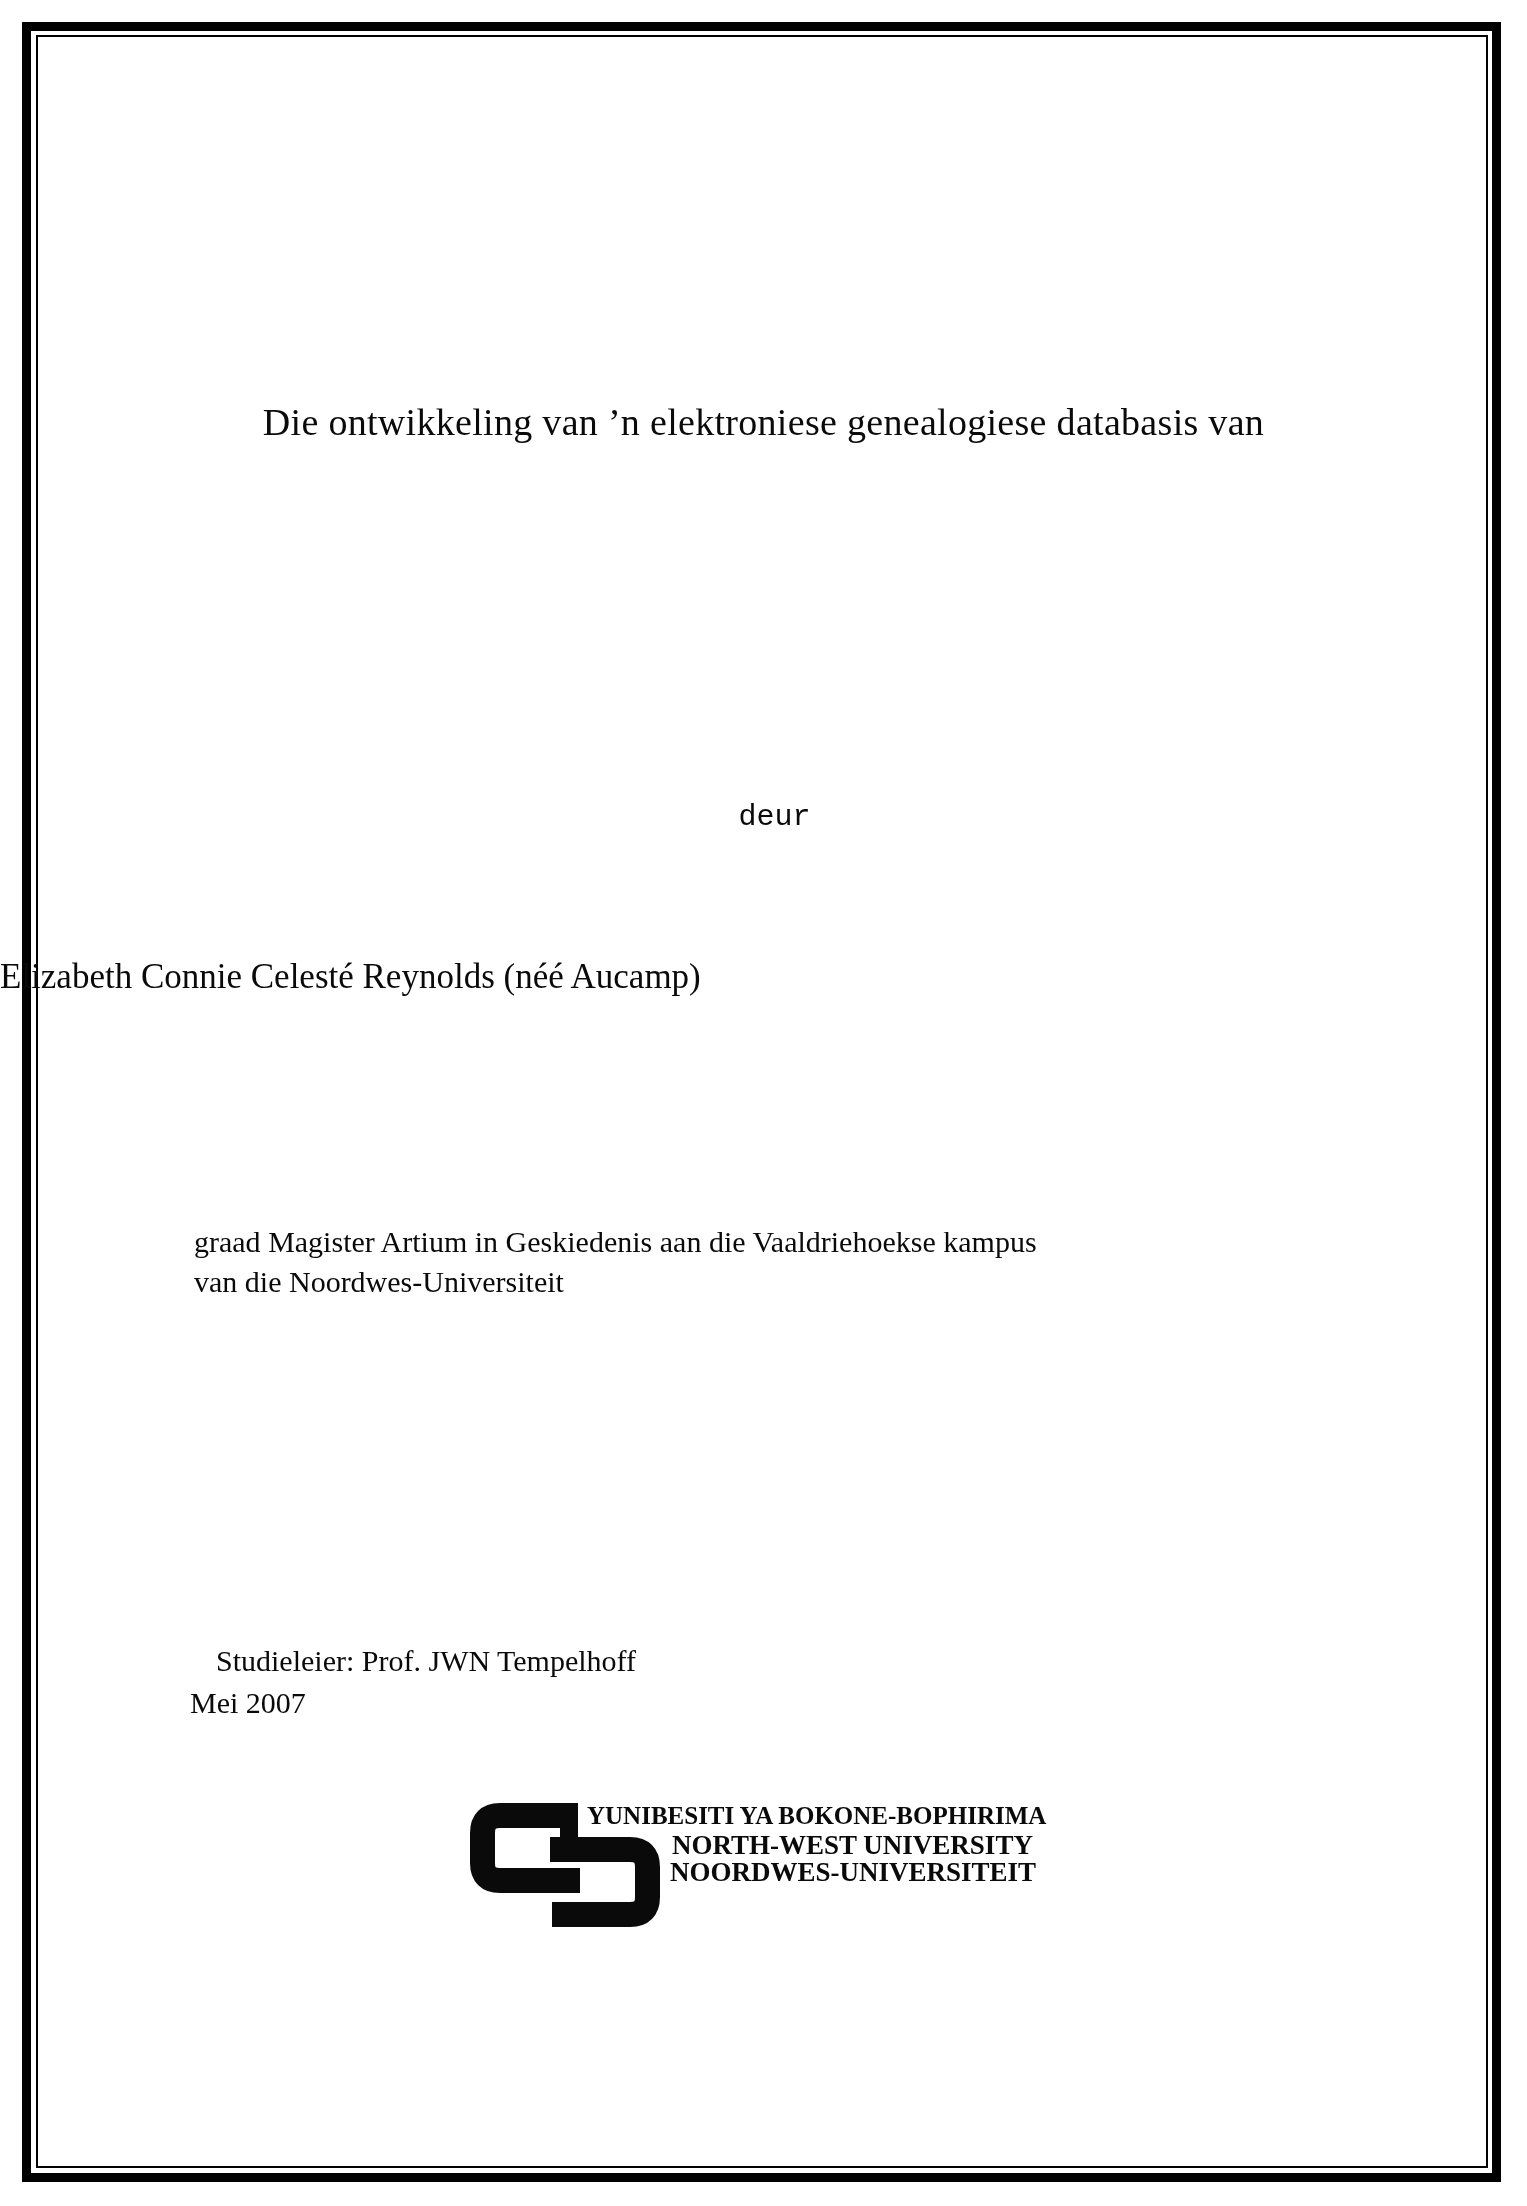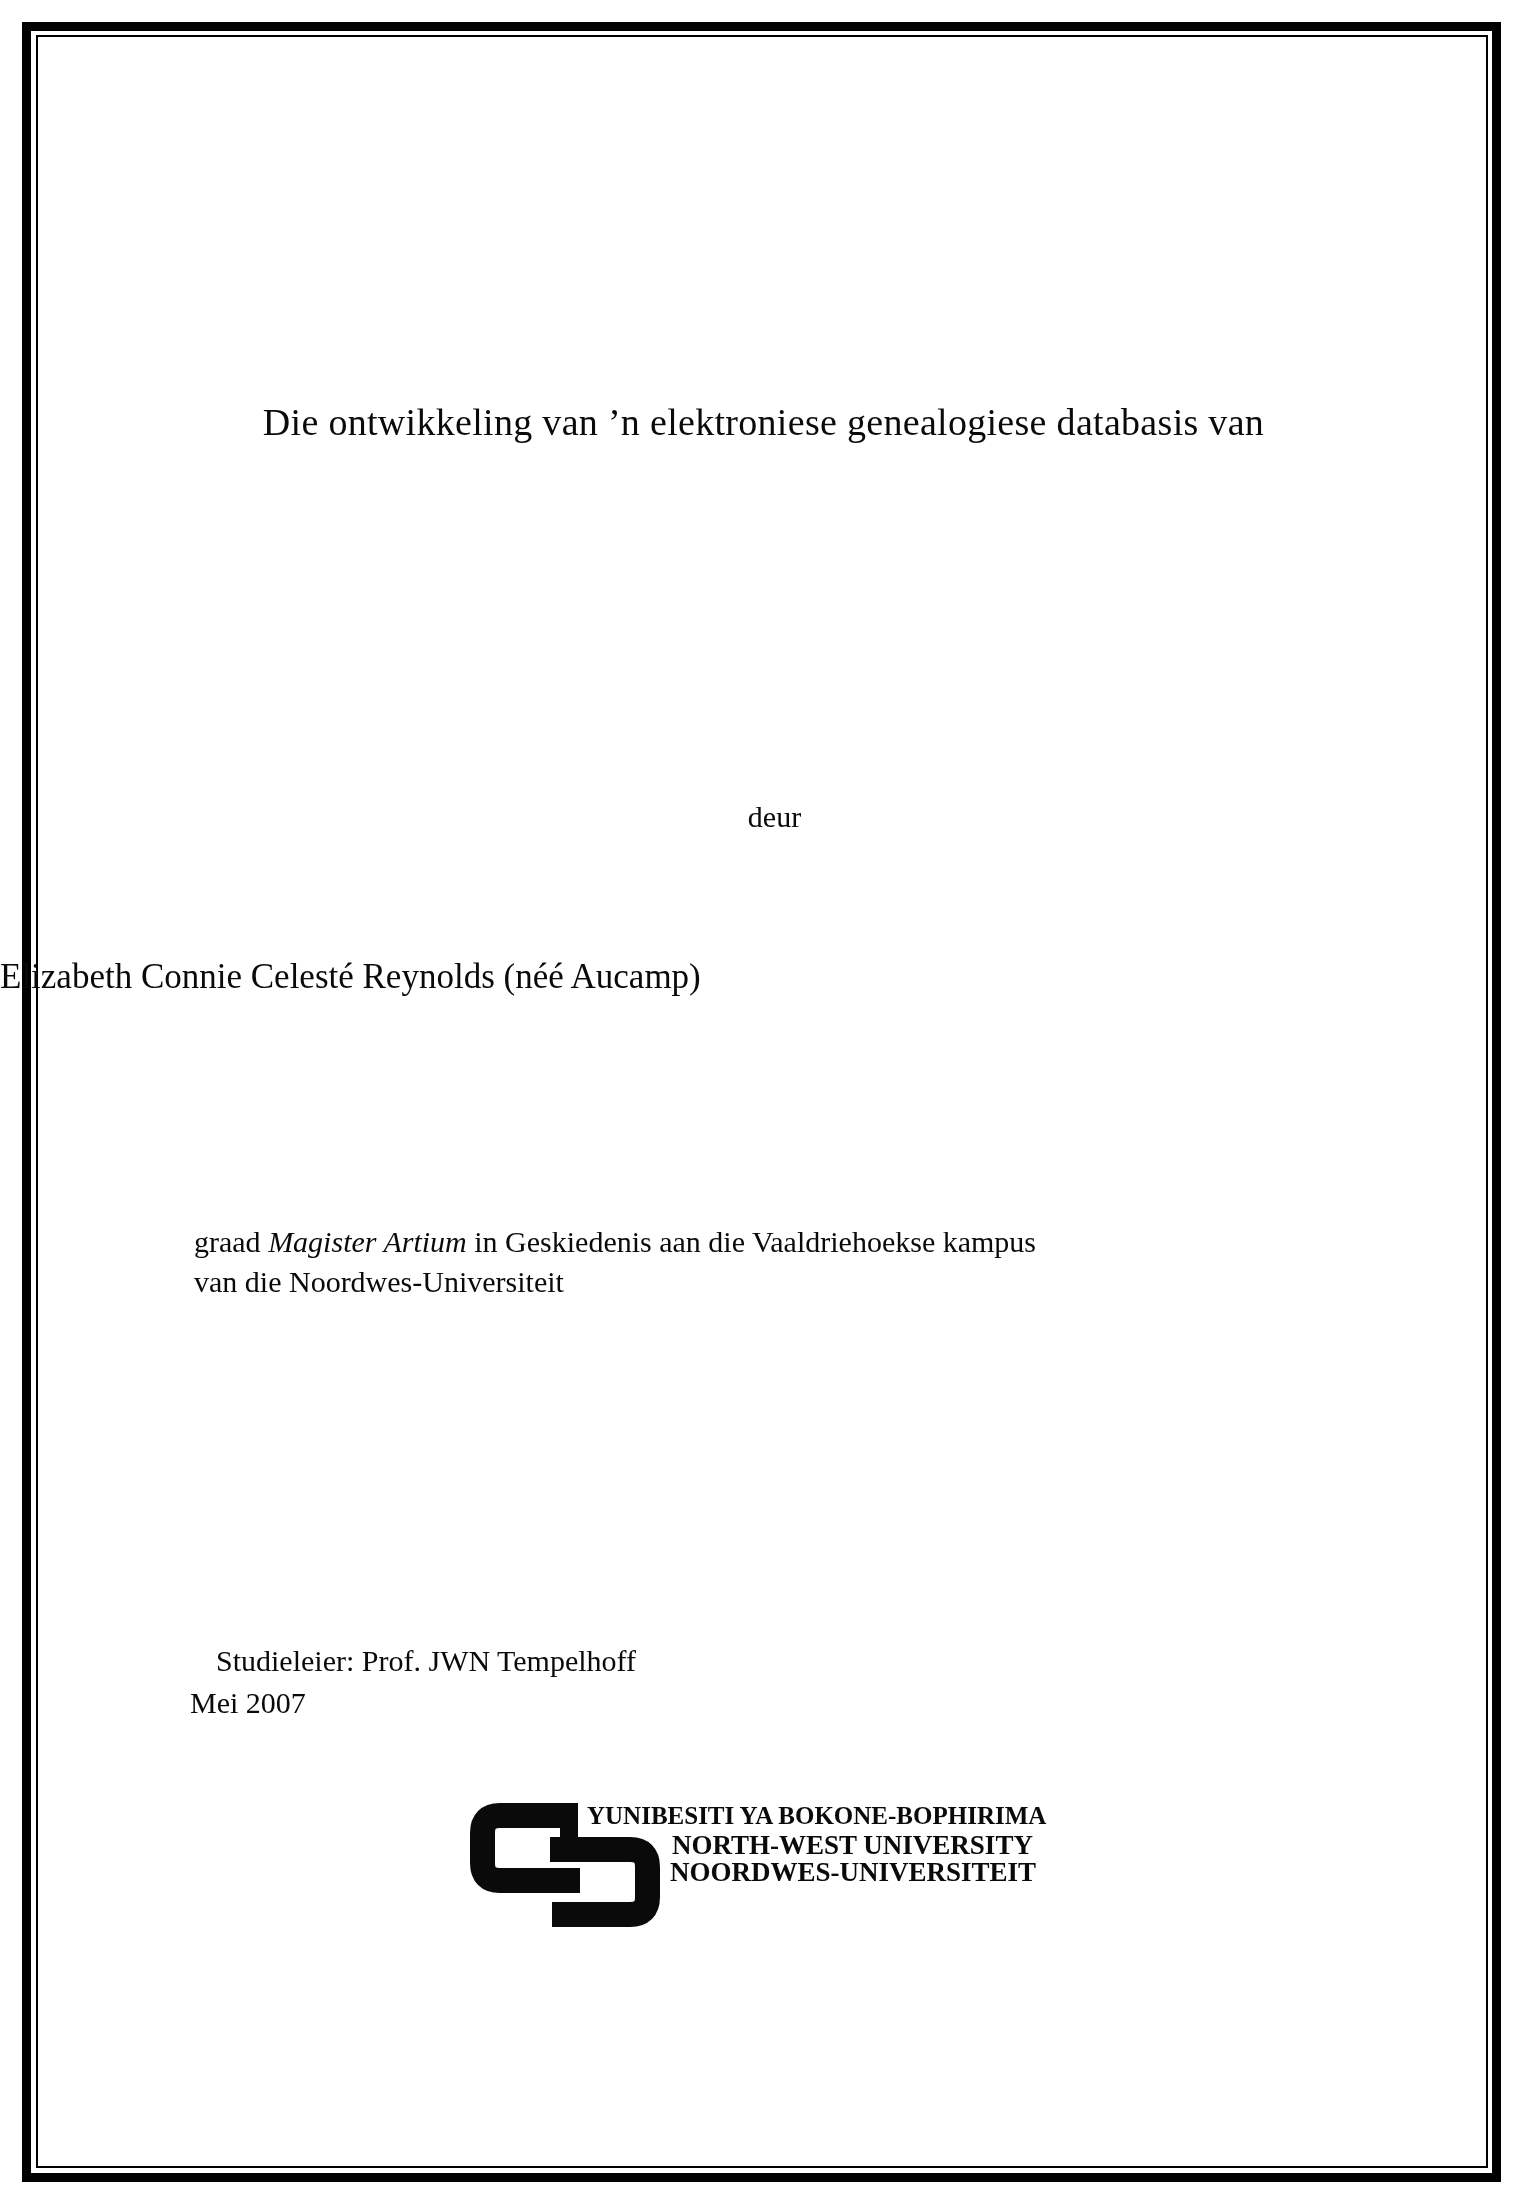--- a/index.html
+++ b/index.html
@@ -43,41 +43,42 @@
   }
   .title .tline{ display:block; }
 
   .byline{
     position:absolute;
     left:0; right:0; top:800px;
     text-align:center;
     font-size:30px;
     line-height:34px;
     padding-left:22px; 
+    font-family:Liberation Mono, monospace;
   }
 
   .author{
     position:absolute;
     left:0; right:0; top:957px;
     font-size:35px;
     line-height:40px;
   }
 
   .statement{
     position:absolute;
     left:194px; top:1222px;
     width:1140px;
     font-size:30px;
     line-height:40px;
   }
   .statement .justify{
     text-align:justify;
     text-align-last:justify;
   }
-  .italic{ font-style:italic; }
+  .italic{ }
 
   .supervisor{
     position:absolute;
     left:190px; top:1640px;
     font-size:30px;
     line-height:42px;
     margin-left:26px;
   }
   .date{
     position:absolute;

